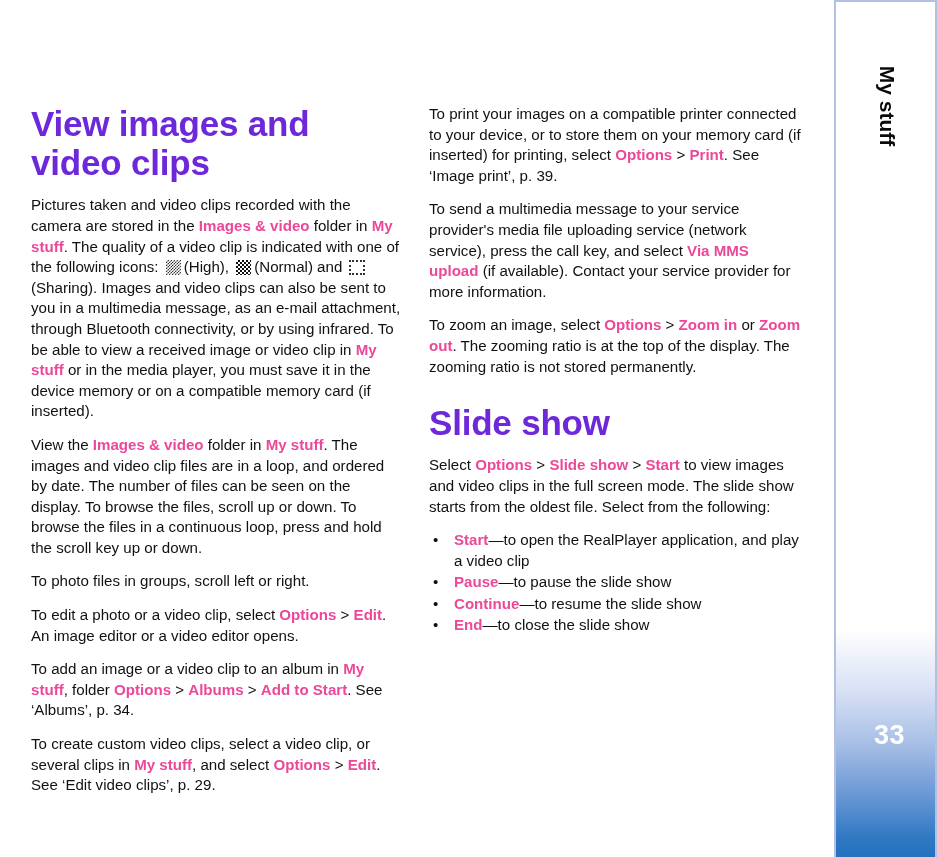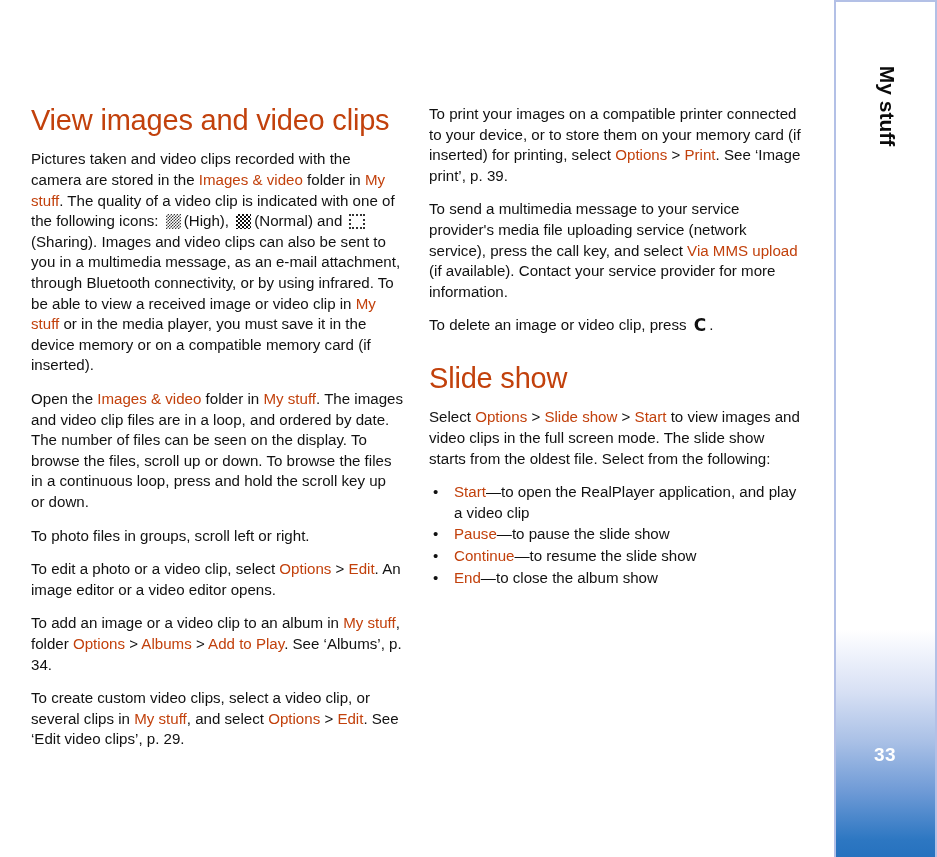--- a/index.html
+++ b/index.html
@@ -26,41 +26,41 @@
   
   .column {
     position: absolute;
     top: 104px;
     width: 372px;
   }
   #col-left  { left: 31px; }
   #col-right { left: 429px; }
 
   h1.section-title {
-    font-size: 29px;
-    font-weight: normal;
+    font-size: 35px;
+    font-weight: bold;
     line-height: 1.12;
     margin: 0 0 13px 0;
     letter-spacing: -0.2px;
-    color: #c2410c;
+    color: #6d28d9;
   }
   h1.section-title.later { margin-top: 26px; }
 
   p.body {
     font-size: 15.1px;
     line-height: 20.6px;
     margin: 0 0 13px 0;
     color: #111111;
     text-align: left;
   }
   p.body:last-child { margin-bottom: 10px; }
 
   .hl {
-    color: #c2410c;
-    font-weight: normal;
+    color: #ec4899;
+    font-weight: bold;
   }
   .gt { color: #111111; font-weight: normal; }
 
   
   ul.bullets {
     list-style: none;
     margin: 2px 0 0 0;
     padding: 0;
   }
   ul.bullets li {
@@ -155,69 +155,68 @@
   }
   #sidebar-title span {
     display: inline-block;
     transform: rotate(90deg);
     transform-origin: center center;
   }
   #page-number {
     position: absolute;
     left: 38px;
     top: 718px;
-    font-size: 19px;
+    font-size: 27px;
     font-weight: bold;
     color: #ffffff;
     letter-spacing: 0.5px;
-    margin-top: 24px;
   }
 </style>
 </head>
 <body>
 
 <div id="page">
 
   <div class="column" id="col-left">
 
     <h1 class="section-title">View images and video clips</h1>
 
     <p class="body"><span>Pictures taken and video clips recorded with the camera are stored in the </span><span class="hl">Images &amp; video</span><span> folder in </span><span class="hl">My stuff</span><span>. The quality of a video clip is indicated with one of the following icons: </span><span class="qicon qicon-high"></span><span>(High), </span><span class="qicon qicon-normal"></span><span>(Normal) and </span><span class="qicon qicon-sharing"></span><br><span>(Sharing). Images and video clips can also be sent to you in a multimedia message, as an e-mail attachment, through Bluetooth connectivity, or by using infrared. To be able to view a received image or video clip in </span><span class="hl">My stuff</span><span> or in the media player, you must save it in the device memory or on a compatible memory card (if inserted).</span></p>
 
-    <p class="body"><span>Open the </span><span class="hl">Images &amp; video</span><span> folder in </span><span class="hl">My stuff</span><span>. The images and video clip files are in a loop, and ordered by date. The number of files can be seen on the display. To browse the files, scroll up or down. To browse the files in a continuous loop, press and hold the scroll key up or down.</span></p>
+    <p class="body"><span>View the </span><span class="hl">Images &amp; video</span><span> folder in </span><span class="hl">My stuff</span><span>. The images and video clip files are in a loop, and ordered by date. The number of files can be seen on the display. To browse the files, scroll up or down. To browse the files in a continuous loop, press and hold the scroll key up or down.</span></p>
 
     <p class="body">To photo files in groups, scroll left or right.</p>
 
     <p class="body"><span>To edit a photo or a video clip, select </span><span class="hl">Options</span><span class="gt"> &gt; </span><span class="hl">Edit</span><span>. An image editor or a video editor opens.</span></p>
 
-    <p class="body"><span>To add an image or a video clip to an album in </span><span class="hl">My stuff</span><span>, folder </span><span class="hl">Options</span><span class="gt"> &gt; </span><span class="hl">Albums</span><span class="gt"> &gt; </span><span class="hl">Add to Play</span><span>. See ‘Albums’, p. 34.</span></p>
+    <p class="body"><span>To add an image or a video clip to an album in </span><span class="hl">My stuff</span><span>, folder </span><span class="hl">Options</span><span class="gt"> &gt; </span><span class="hl">Albums</span><span class="gt"> &gt; </span><span class="hl">Add to Start</span><span>. See ‘Albums’, p. 34.</span></p>
 
     <p class="body"><span>To create custom video clips, select a video clip, or several clips in </span><span class="hl">My stuff</span><span>, and select </span><span class="hl">Options</span><span class="gt"> &gt; </span><span class="hl">Edit</span><span>. See ‘Edit video clips’, p. 29.</span></p>
 
   </div>
 
   <div class="column" id="col-right">
 
     <p class="body"><span>To print your images on a compatible printer connected to your device, or to store them on your memory card (if inserted) for printing, select </span><span class="hl">Options</span><span class="gt"> &gt; </span><span class="hl">Print</span><span>. See ‘Image print’, p. 39.</span></p>
 
     <p class="body"><span>To send a multimedia message to your service provider's media file uploading service (network service), press the call key, and select </span><span class="hl">Via MMS upload</span><span> (if available). Contact your service provider for more information.</span></p>
 
-
-
-    <p class="body"><span>To delete an image or video clip, press </span><span class="ckey">C</span><span>.</span></p>
+    <p class="body"><span>To zoom an image, select </span><span class="hl">Options</span><span class="gt"> &gt; </span><span class="hl">Zoom in</span><span> or </span><span class="hl">Zoom out</span><span>. The zooming ratio is at the top of the display. The zooming ratio is not stored permanently.</span></p>
+
+
 
     <h1 class="section-title later">Slide show</h1>
 
     <p class="body"><span>Select </span><span class="hl">Options</span><span class="gt"> &gt; </span><span class="hl">Slide show</span><span class="gt"> &gt; </span><span class="hl">Start</span><span> to view images and video clips in the full screen mode. The slide show starts from the oldest file. Select from the following:</span></p>
 
     <ul class="bullets">
       <li><span class="dot">•</span><span class="hl">Start</span><span>—to open the RealPlayer application, and play a video clip</span></li>
       <li><span class="dot">•</span><span class="hl">Pause</span><span>—to pause the slide show</span></li>
       <li><span class="dot">•</span><span class="hl">Continue</span><span>—to resume the slide show</span></li>
-      <li><span class="dot">•</span><span class="hl">End</span><span>—to close the album show</span></li>
+      <li><span class="dot">•</span><span class="hl">End</span><span>—to close the slide show</span></li>
     </ul>
 
   </div>
 
   <div id="sidebar">
     <div id="sidebar-title"><span>My stuff</span></div>
     <div id="page-number">33</div>
   </div>
 
 </div>

